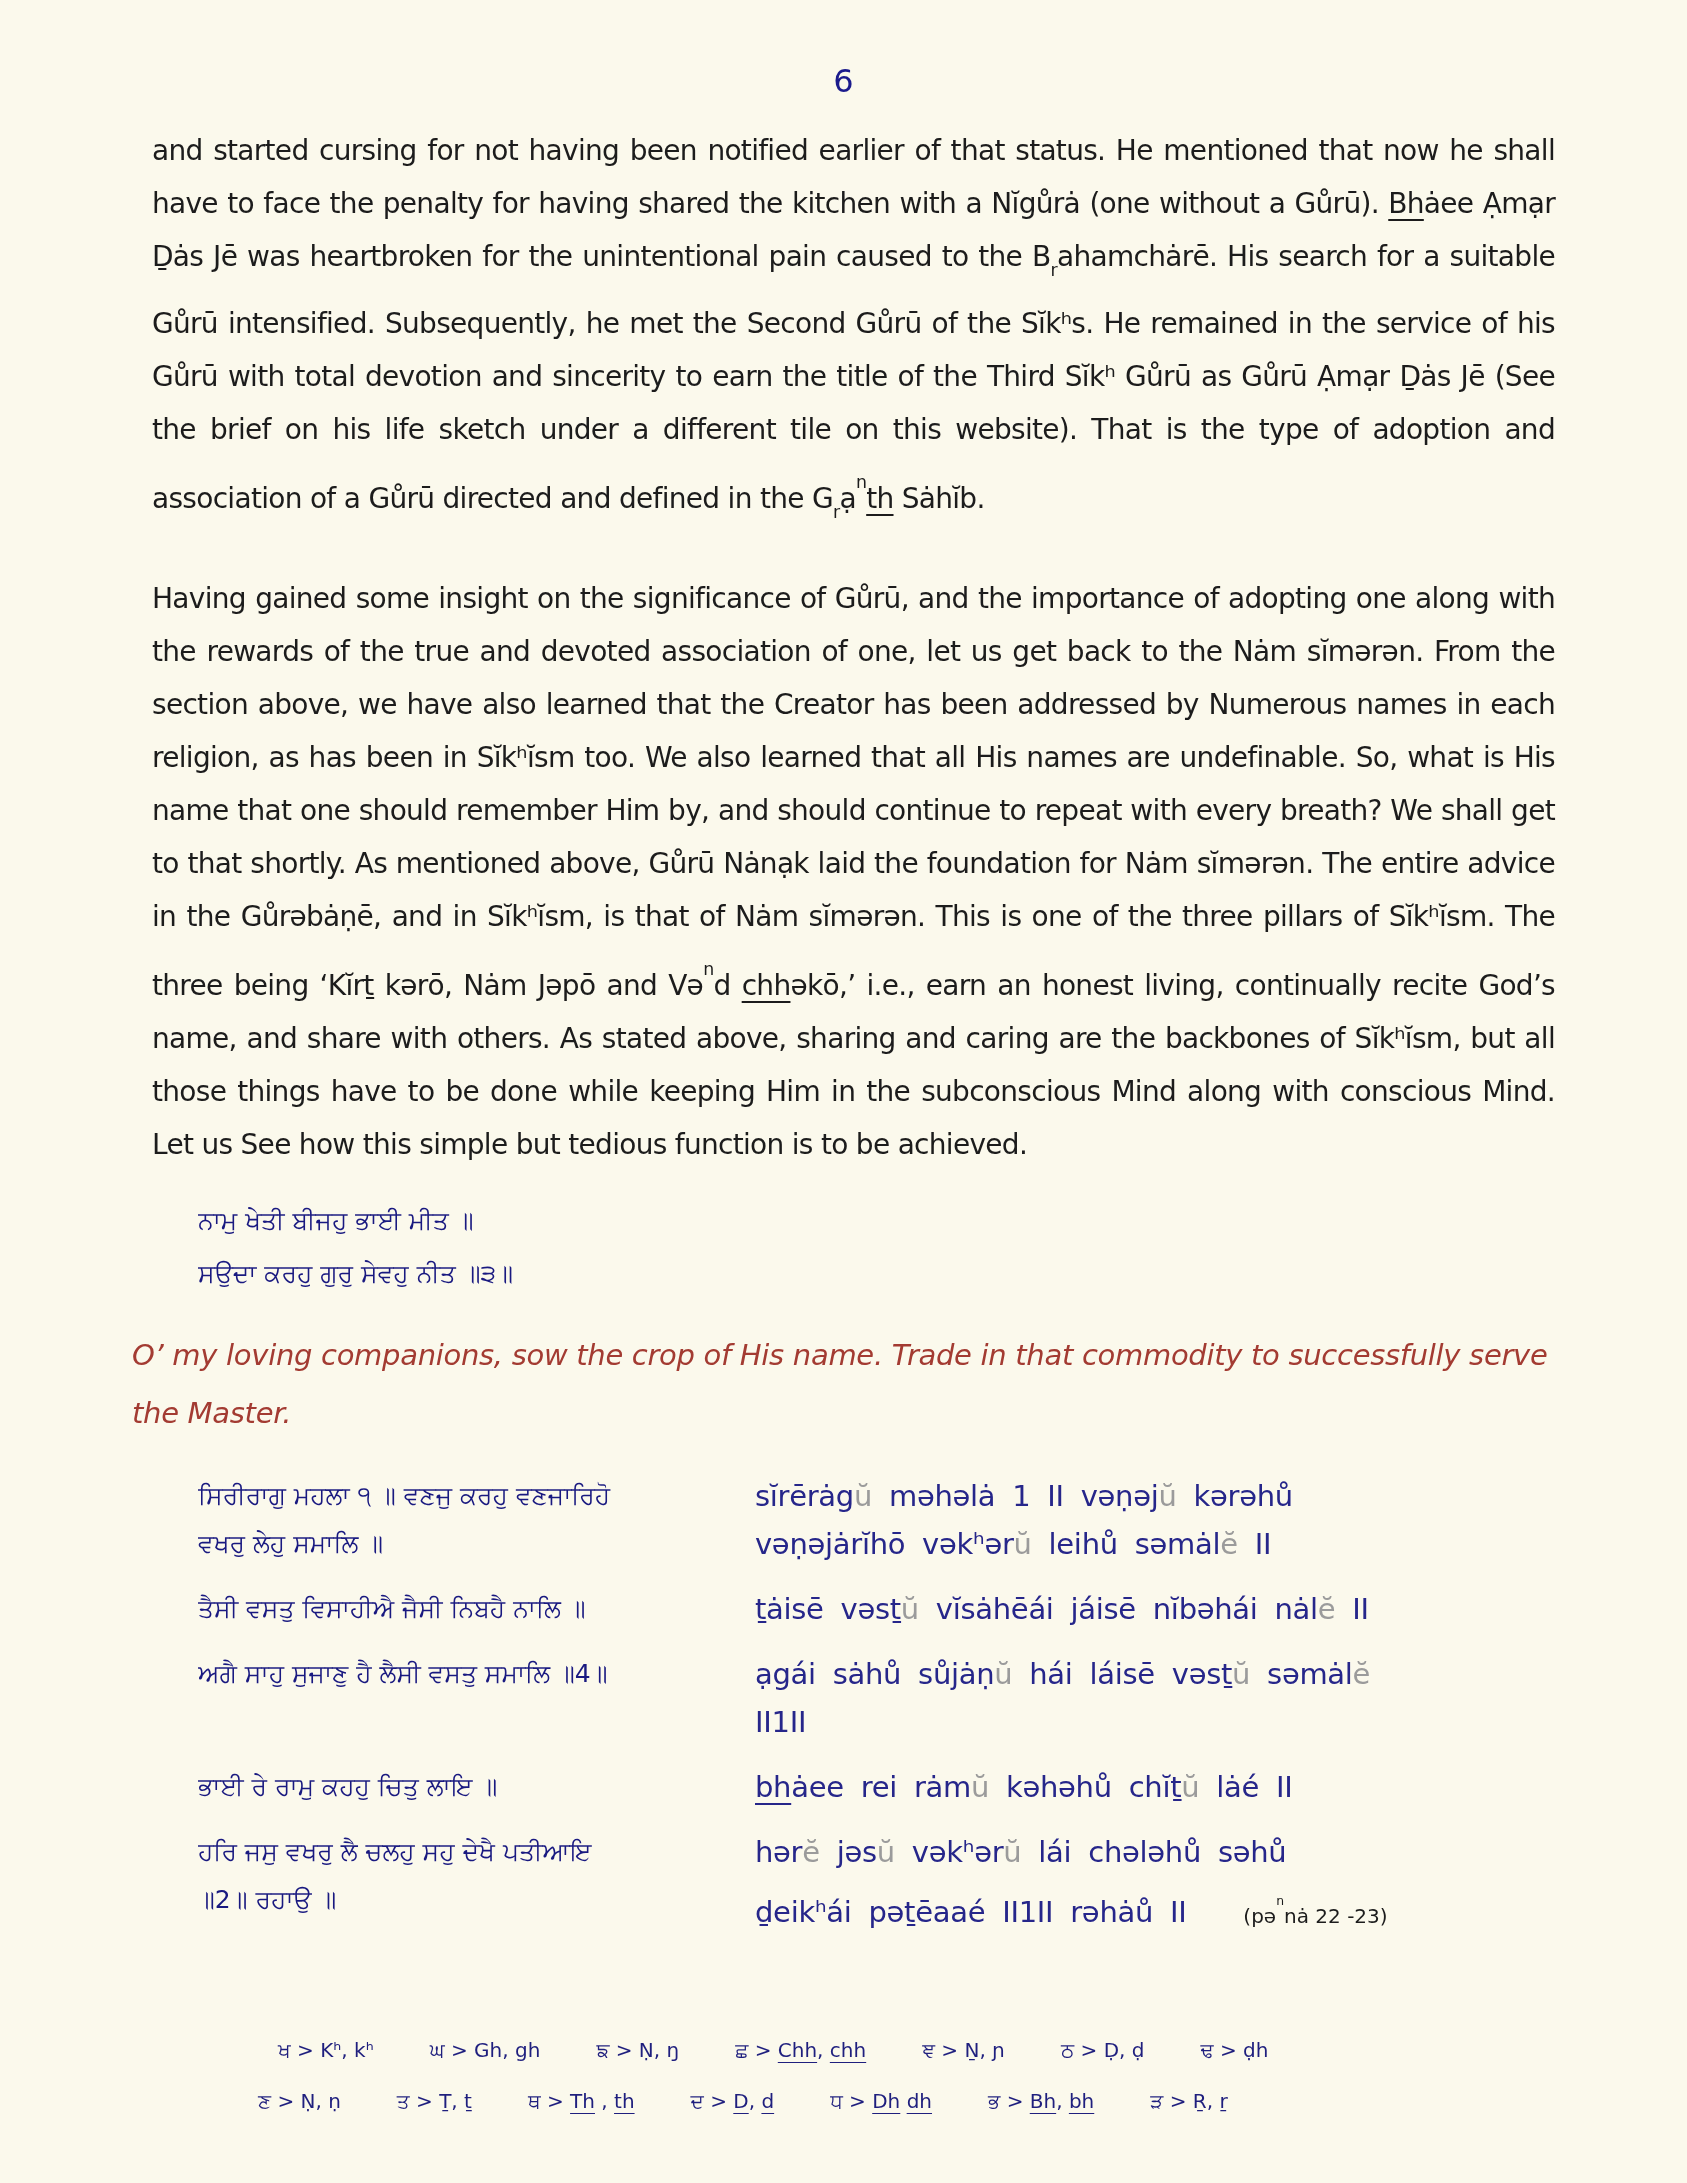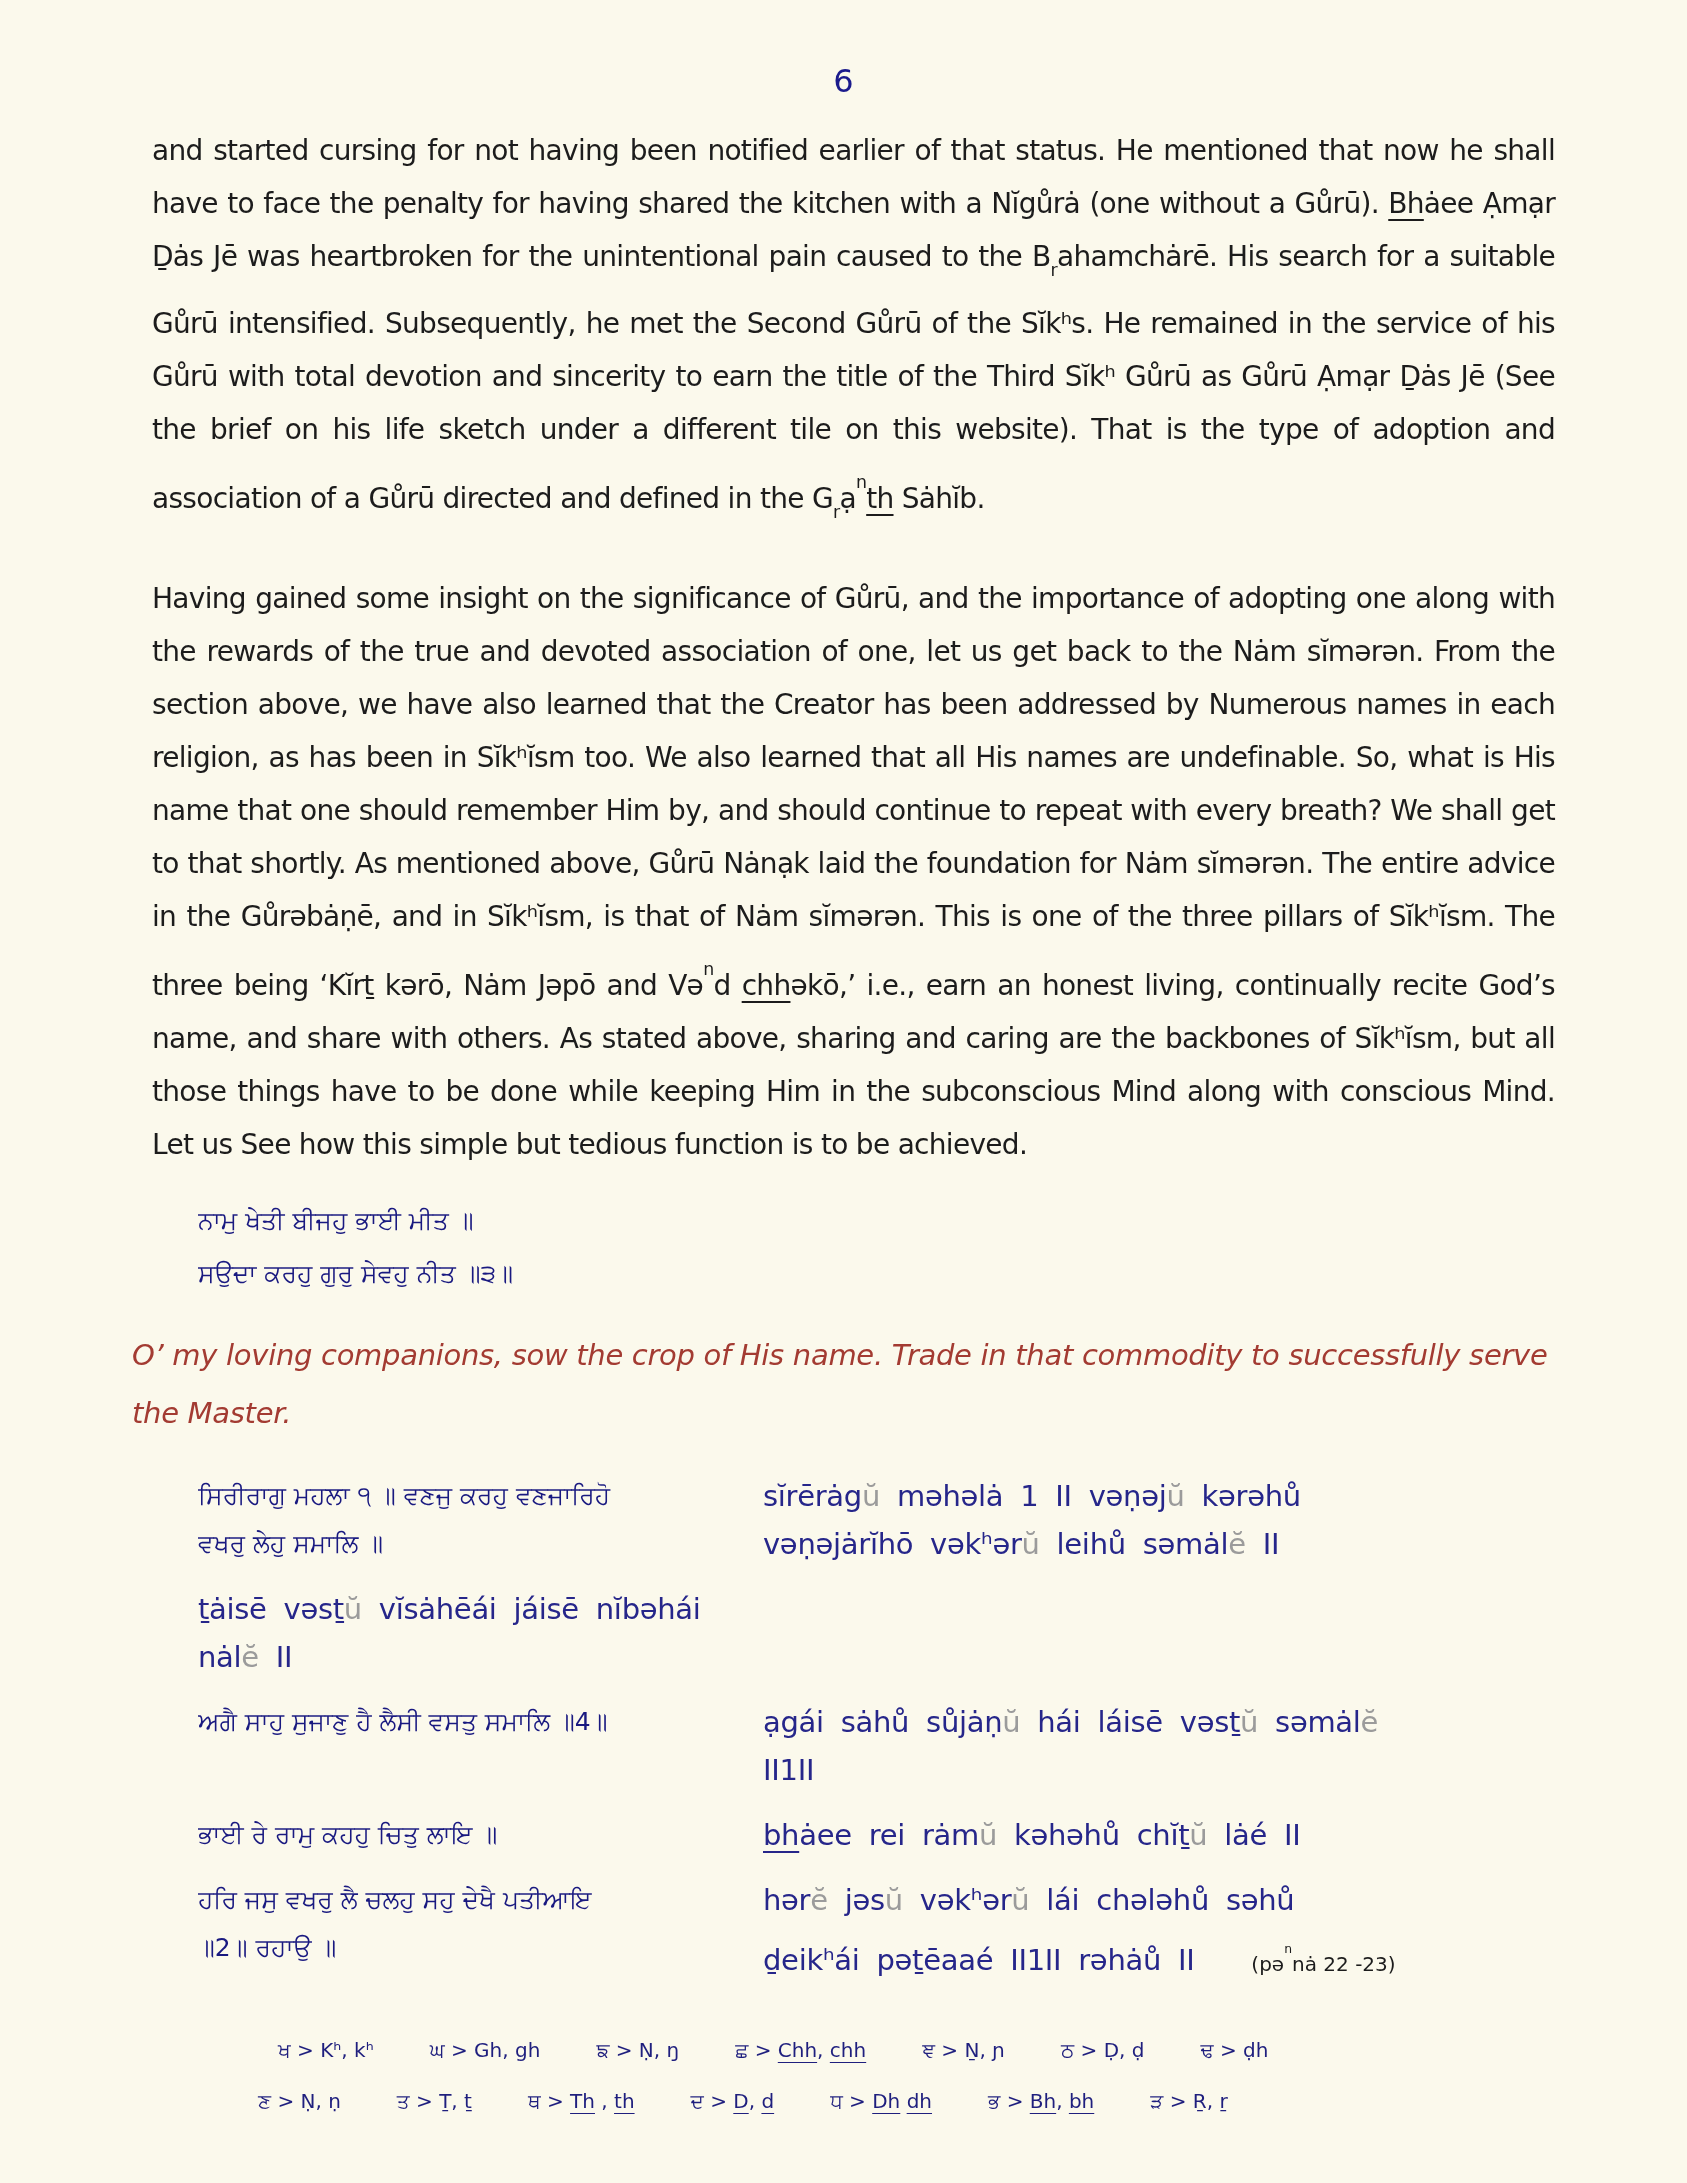--- a/index.html
+++ b/index.html
@@ -37,21 +37,21 @@
   .ref{
     color:#1C1C1C;font-size:20px;word-spacing:normal;letter-spacing:0;
   }
   .ref-line{line-height:29px !important;}
   .translation{
     margin-top:26.5px;font-size:29px;line-height:58px;font-style:italic;
     color:#A33B32;letter-spacing:-0.3px;
   }
   .quote-22{margin-top:30px;display:block;padding-left:66px;}
   .srow{
-    display:grid;grid-template-columns:529px 1fr;column-gap:36px;
+    display:grid;grid-template-columns:529px 1fr;column-gap:28px;
     margin-bottom:17px;
   }
   .srow .line{line-height:48px;}
   .srow .ref{margin-left:40px;}
   .key{
     position:absolute;left:0;right:0;bottom:44px;
     color:#1F1F7E;font-size:20px;
   }
   .key-row{display:flex;margin-left:278px;margin-bottom:26.5px;}
   .key-row-2{margin-left:258px;}
@@ -83,20 +83,23 @@
       <div class="gurmukhi">
           <div class="line">ਸਿਰੀਰਾਗੁ ਮਹਲਾ ੧ ॥ ਵਣਜੁ ਕਰਹੁ ਵਣਜਾਰਿਹੋ</div>
           <div class="line">ਵਖਰੁ ਲੇਹੁ ਸਮਾਲਿ ॥</div>
         </div>
       <div class="translit">
           <div class="line">sĭrērȧg<em>ŭ</em>   məhəlȧ 1 II vəṇəj<em>ŭ</em>   kərəhů</div>
           <div class="line">vəṇəjȧrĭhō vəkʰər<em>ŭ</em> leihů səmȧl<em>ĕ</em> II</div>
         </div>
     </div>
     <div class="srow">
+      <div class="gurmukhi">
+          <div class="line">ਤੈਸੀ ਵਸਤੁ ਵਿਸਾਹੀਐ ਜੈਸੀ ਨਿਬਹੈ ਨਾਲਿ ॥</div>
+        </div>
       <div class="translit">
           <div class="line">ṯȧisē vəsṯ<em>ŭ</em> vĭsȧhēái jáisē nĭbəhái nȧl<em>ĕ</em> II</div>
         </div>
     </div>
     <div class="srow">
       <div class="gurmukhi">
           <div class="line">ਅਗੈ ਸਾਹੁ ਸੁਜਾਣੁ ਹੈ ਲੈਸੀ ਵਸਤੁ ਸਮਾਲਿ ॥4॥</div>
         </div>
       <div class="translit">
           <div class="line">ạgái sȧhů sůjȧṇ<em>ŭ</em> hái láisē vəsṯ<em>ŭ</em> səmȧl<em>ĕ</em></div>

